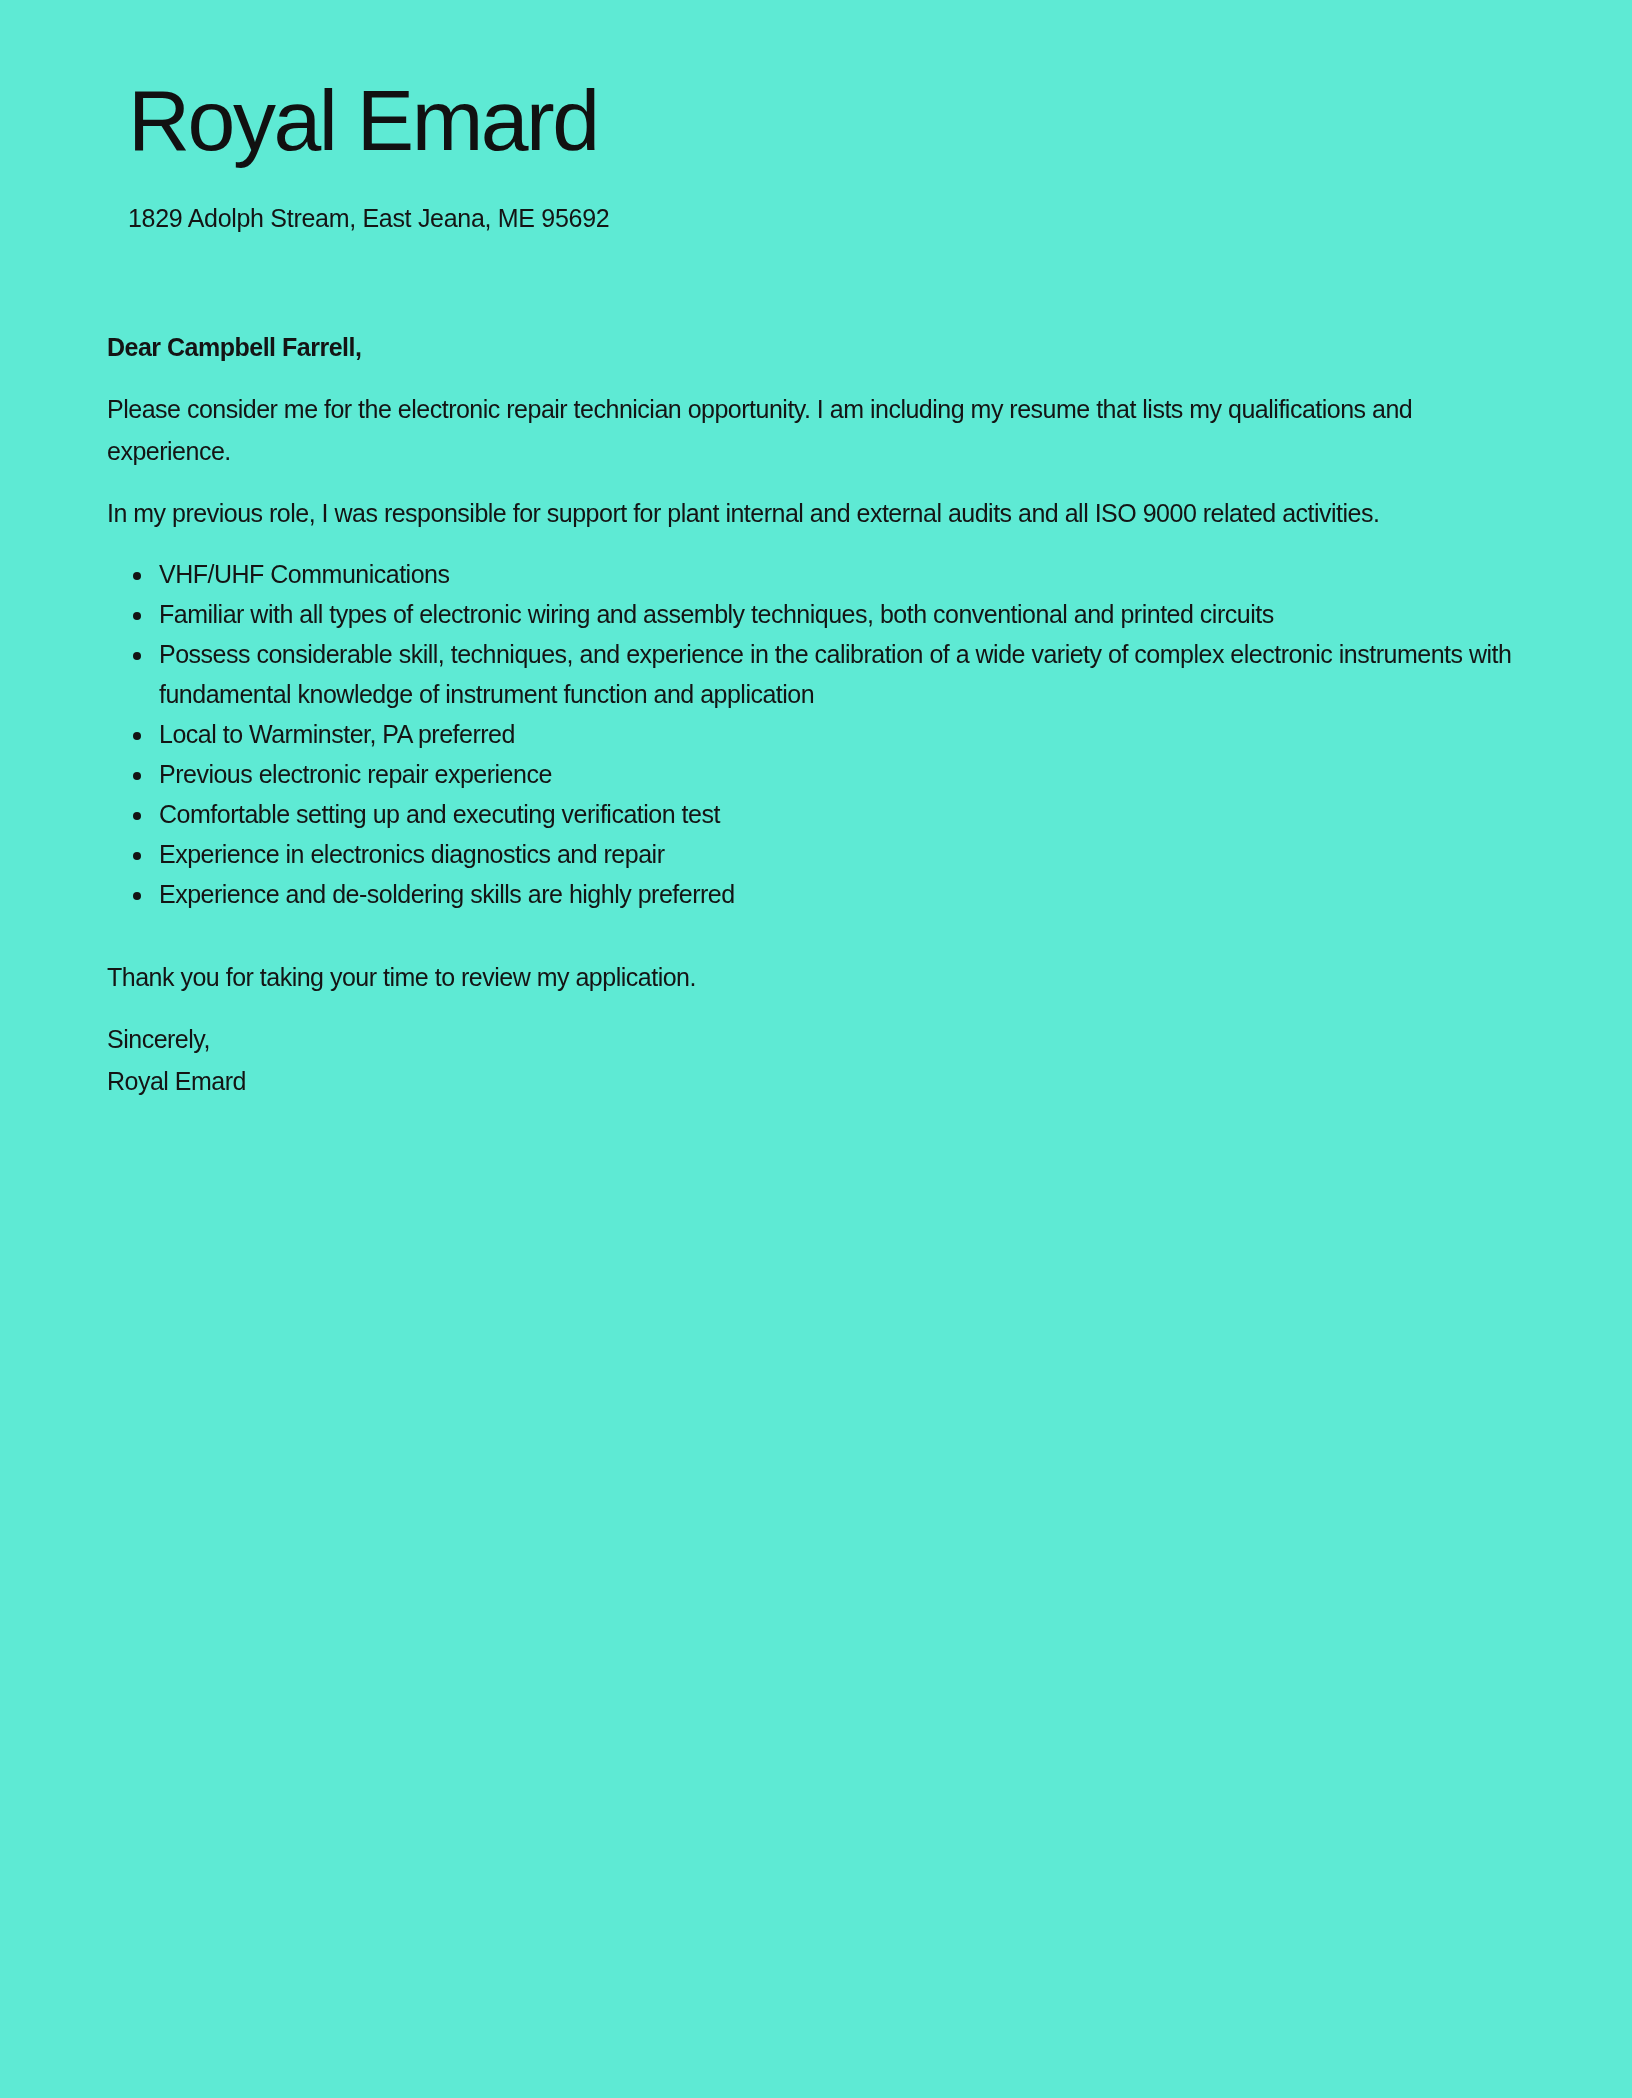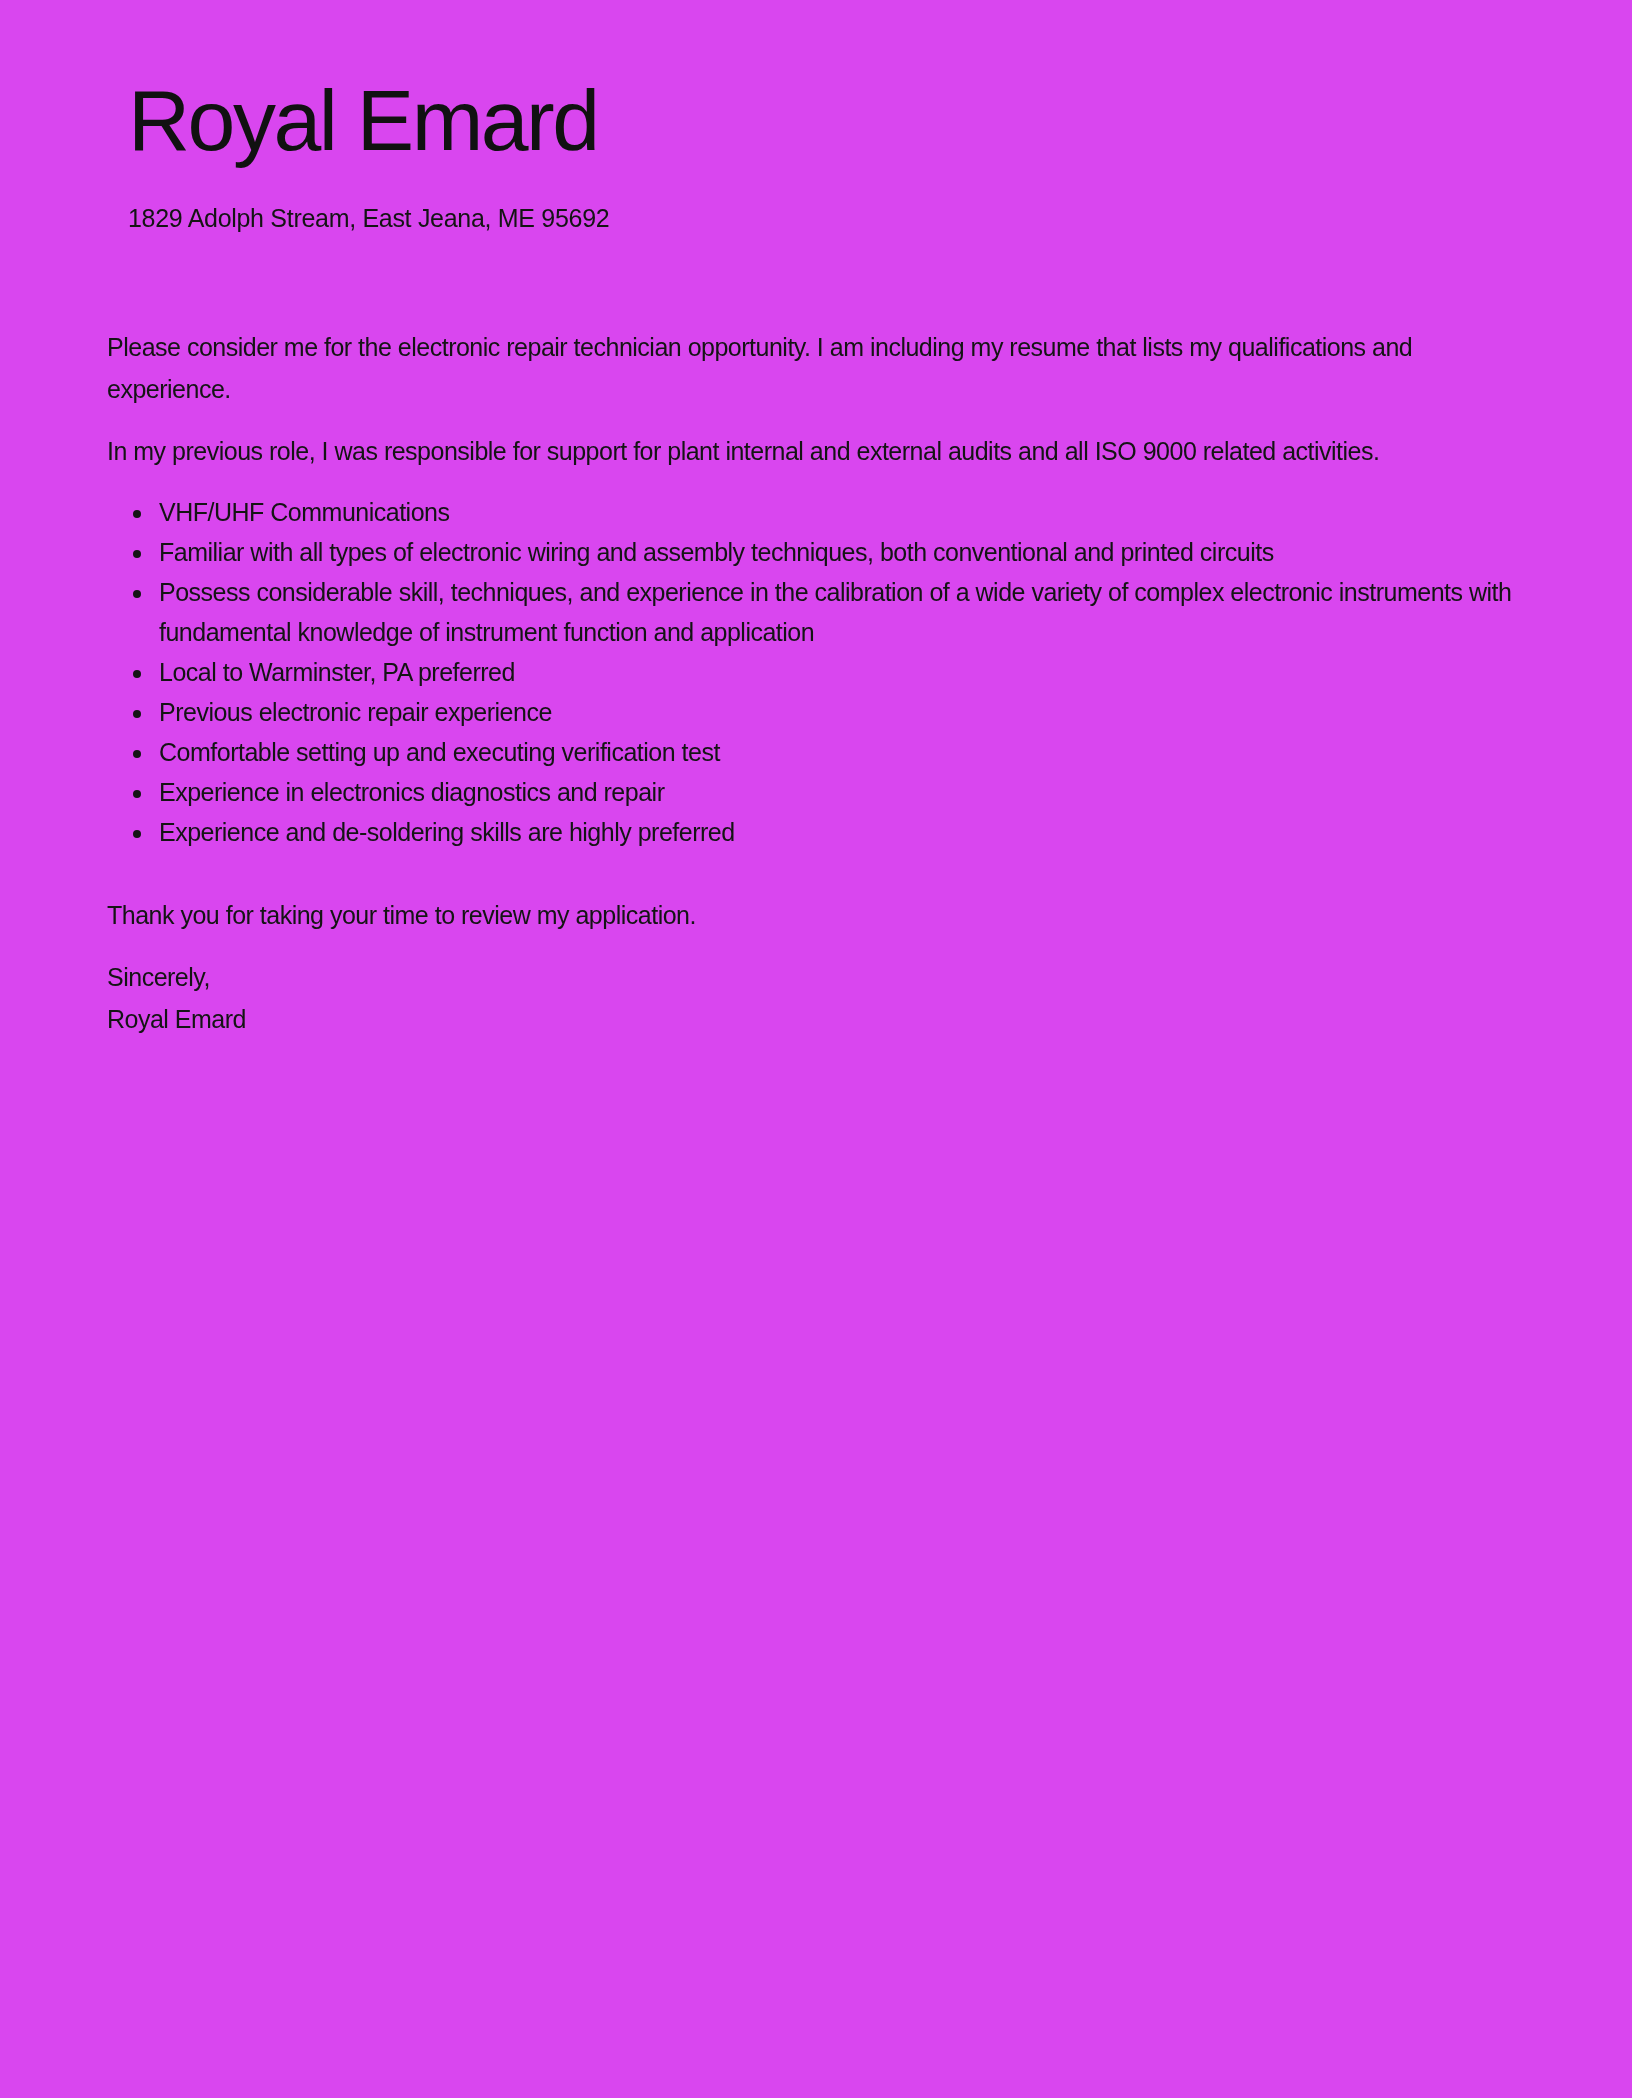--- a/index.html
+++ b/index.html
@@ -8,21 +8,21 @@
     width: 1632px;
     height: 2098px;
     font-family: "Liberation Sans", sans-serif;
     color: #141414;
     -webkit-font-smoothing: antialiased;
   }
   .page {
     position: relative;
     width: 1632px;
     height: 2098px;
-    background: #d946ef;
+    background: #5eead4;
     overflow: hidden;
   }
   .letter-header {
     padding: 75px 92px 0 128px;
   }
   .sender-name {
     font-size: 86px;
     font-weight: 400;
     letter-spacing: -2.5px;
     line-height: 1.05;
@@ -63,20 +63,21 @@
 
 <div class="page">
 
   <header class="letter-header">
     <h1 class="sender-name">Royal Emard</h1>
     <div class="sender-address">1829 Adolph Stream, East Jeana, ME 95692</div>
   </header>
 
   <main class="letter-body">
 
+    <p class="salutation">Dear Campbell Farrell,</p>
 
     <p>Please consider me for the electronic repair technician opportunity. I am including my resume that lists my qualifications and experience.</p>
 
     <p>In my previous role, I was responsible for support for plant internal and external audits and all ISO 9000 related activities.</p>
 
 
     <ul class="requirements">
       <li>VHF/UHF Communications</li>
       <li>Familiar with all types of electronic wiring and assembly techniques, both conventional and printed circuits</li>
       <li>Possess considerable skill, techniques, and experience in the calibration of a wide variety of complex electronic instruments with fundamental knowledge of instrument function and application</li>

